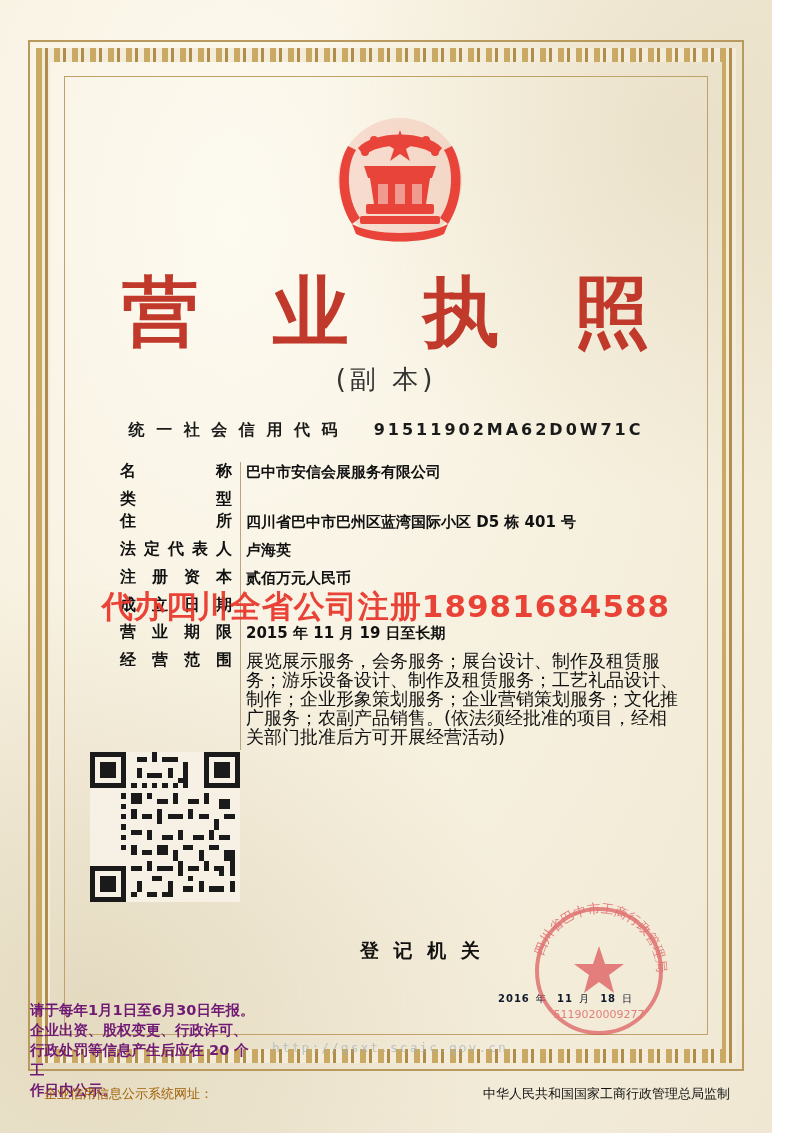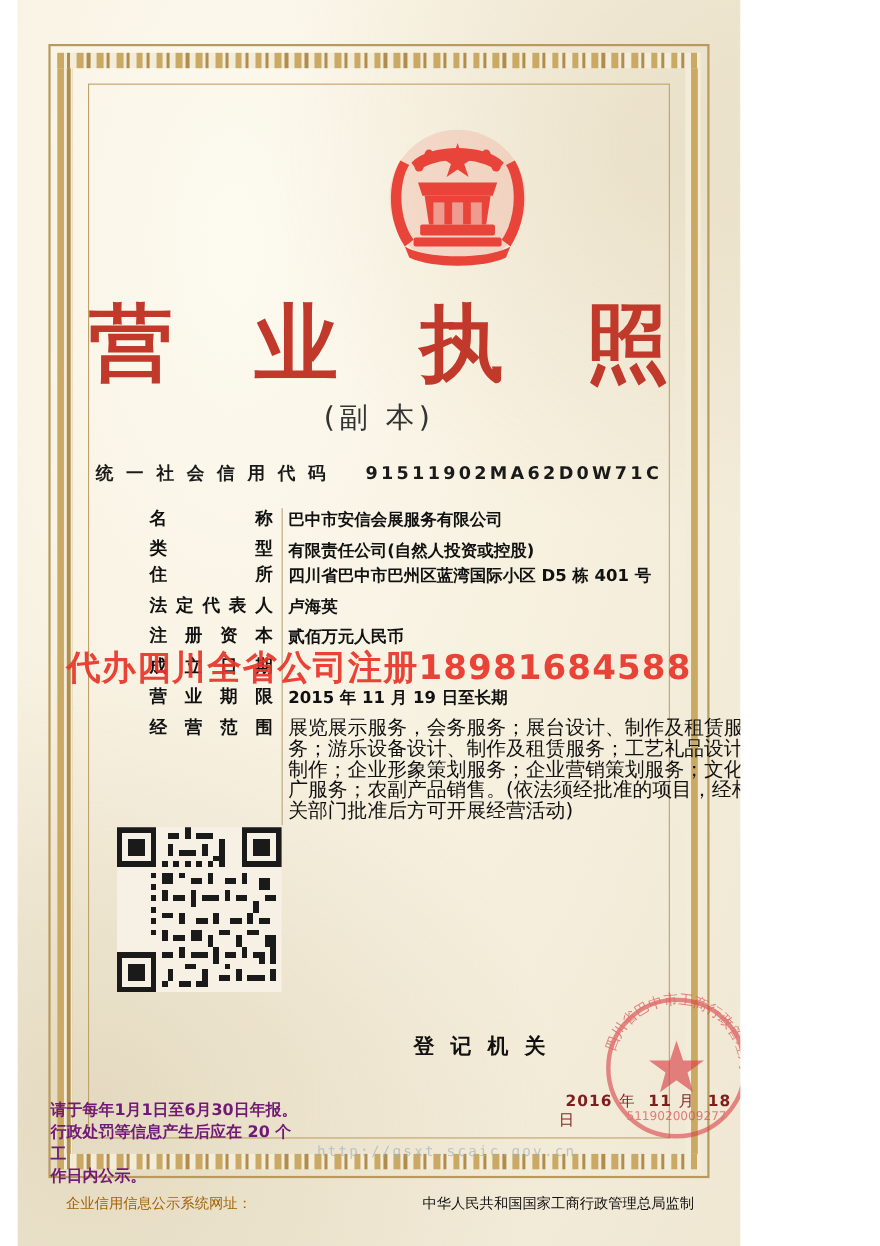--- a/index.html
+++ b/index.html
@@ -5,25 +5,24 @@
   html, body {
     margin: 0;
     padding: 0;
     background: #ffffff;
   }
   body {
     font-family: "Liberation Sans", sans-serif;
   }
   #page {
     position: relative;
-    width: 657px;
+    width: 772px;
     height: 1133px;
     overflow: hidden;
     background: #f6f1e4;
-    margin-left: 16px;
   }
   
   #paper-bg {
     position: absolute;
     inset: 0;
     background:
       radial-gradient(ellipse at 30% 20%, #fdfaf0 0%, #f7f1e0 45%, #efe7d2 100%);
   }
   #paper-stains {
     position: absolute;
@@ -173,22 +172,22 @@
     font-size: 19px;
     letter-spacing: 4px;
     color: #111;
     font-weight: bold;
   }
   #date-line {
     position: absolute;
     left: 492px;
     top: 992px;
     font-family: "DejaVu Sans", "Liberation Sans", sans-serif;
-    font-size: 14px;
-    color: #7f1d1d;
+    font-size: 10px;
+    color: #0f172a;
     letter-spacing: 1px;
   }
   #date-line span.num { margin: 0 6px; font-weight: bold; }
 
   
   #seal {
     position: absolute;
     left: 518px;
     top: 890px;
     width: 162px;
@@ -306,21 +305,20 @@
 
   <div id="fields">
     <div class="row">
       <div class="label">名　　称</div>
       <div class="sep"></div>
       <div class="value">巴中市安信会展服务有限公司</div>
     </div>
     <div class="row tight">
       <div class="label">类　　型</div>
       <div class="sep"></div>
-      <div class="value">有限责任公司(自然人投资或控股)</div>
     </div>
     <div class="row">
       <div class="label">住　　所</div>
       <div class="sep"></div>
       <div class="value">四川省巴中市巴州区蓝湾国际小区 D5 栋 401 号</div>
     </div>
     <div class="row">
       <div class="label">法定代表人</div>
       <div class="sep"></div>
       <div class="value">卢海英</div>
@@ -458,20 +456,21 @@
       </text>
       <text x="81" y="128" text-anchor="middle" font-family="DejaVu Sans, sans-serif" font-size="11" fill="#d9434a" opacity="0.9">5119020009277</text>
     </svg>
   </div>
 
   <div id="watermark">代办四川全省公司注册18981684588</div>
   <div id="watermark-url">http://gsxt.scaic.gov.cn</div>
 
   <div id="notice">
     <div>请于每年1月1日至6月30日年报。</div>
+    <div>企业出资、股权变更、行政许可、</div>
     <div>行政处罚等信息产生后应在 20 个工</div>
     <div>作日内公示。</div>
   </div>
 
   <div id="footer-left">企业信用信息公示系统网址：</div>
   <div id="footer-right">中华人民共和国国家工商行政管理总局监制</div>
 
 </div>
 
 </body></html>

